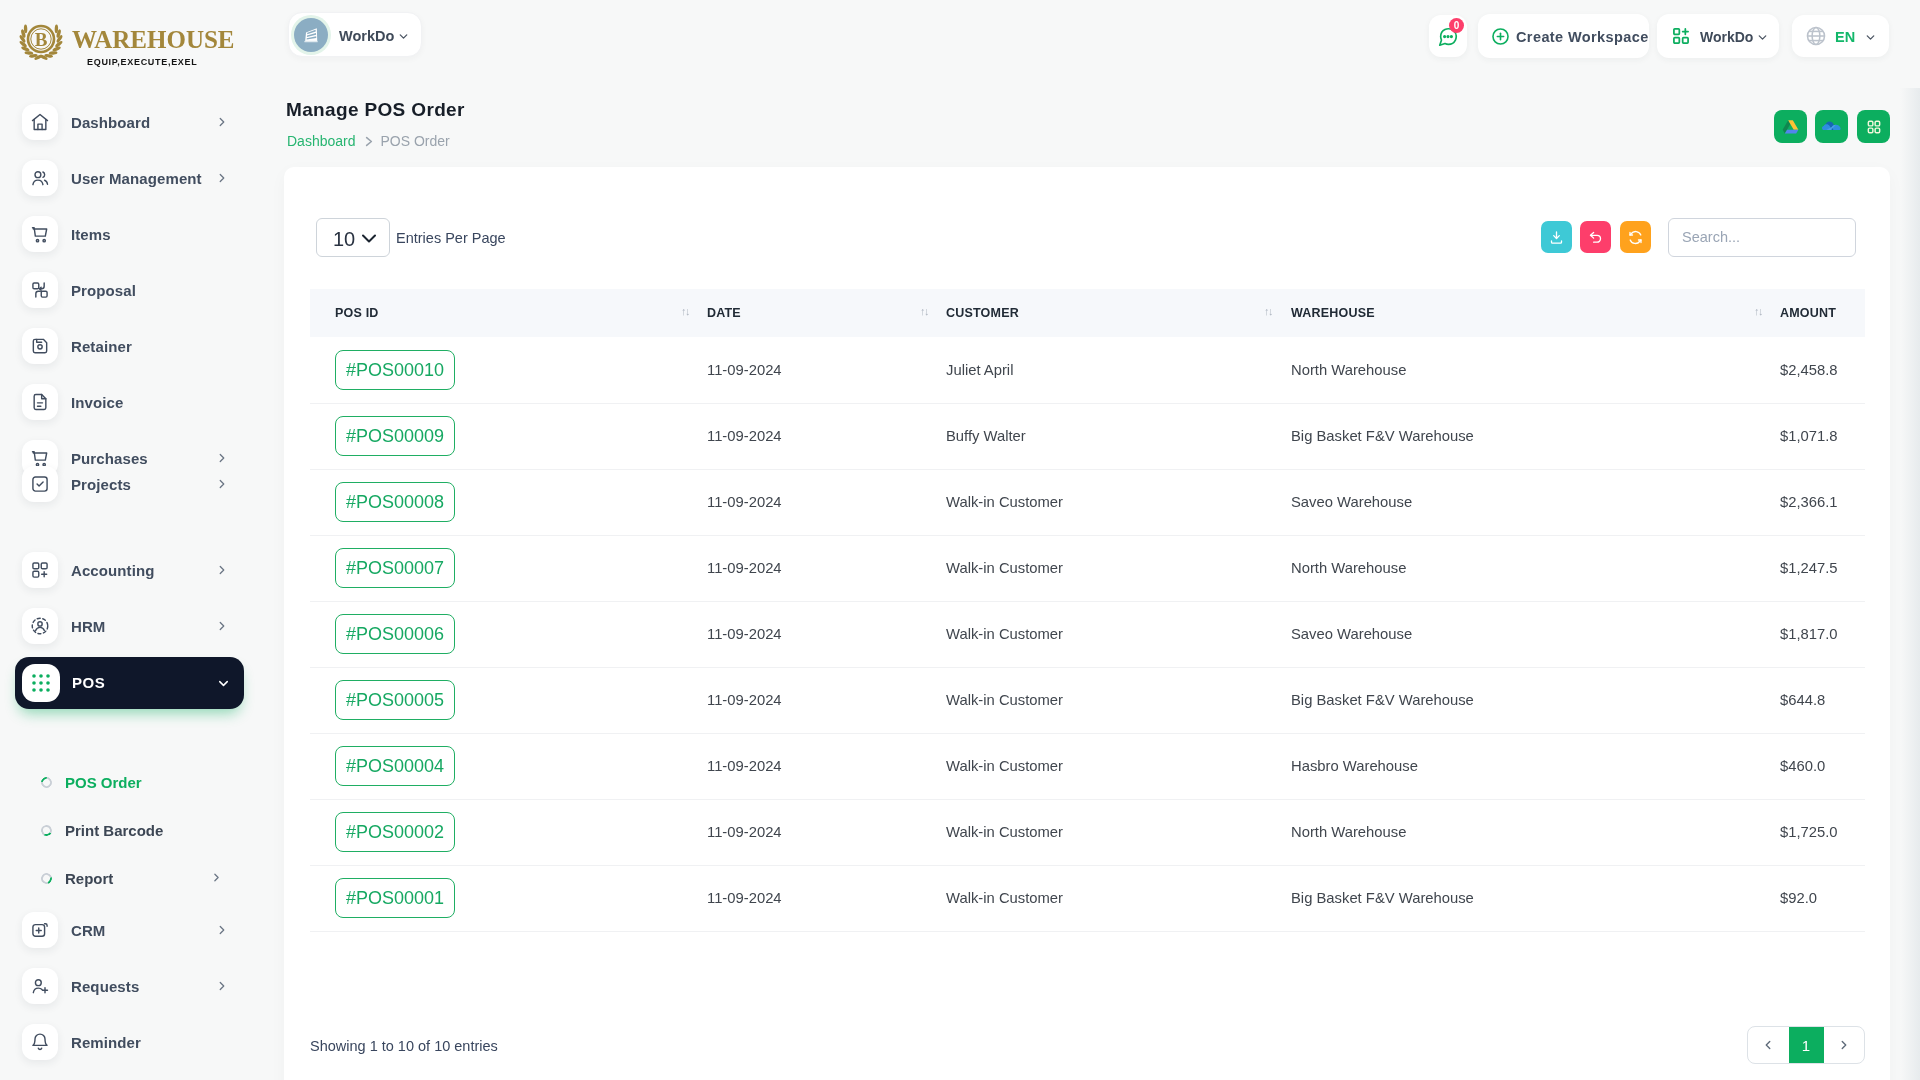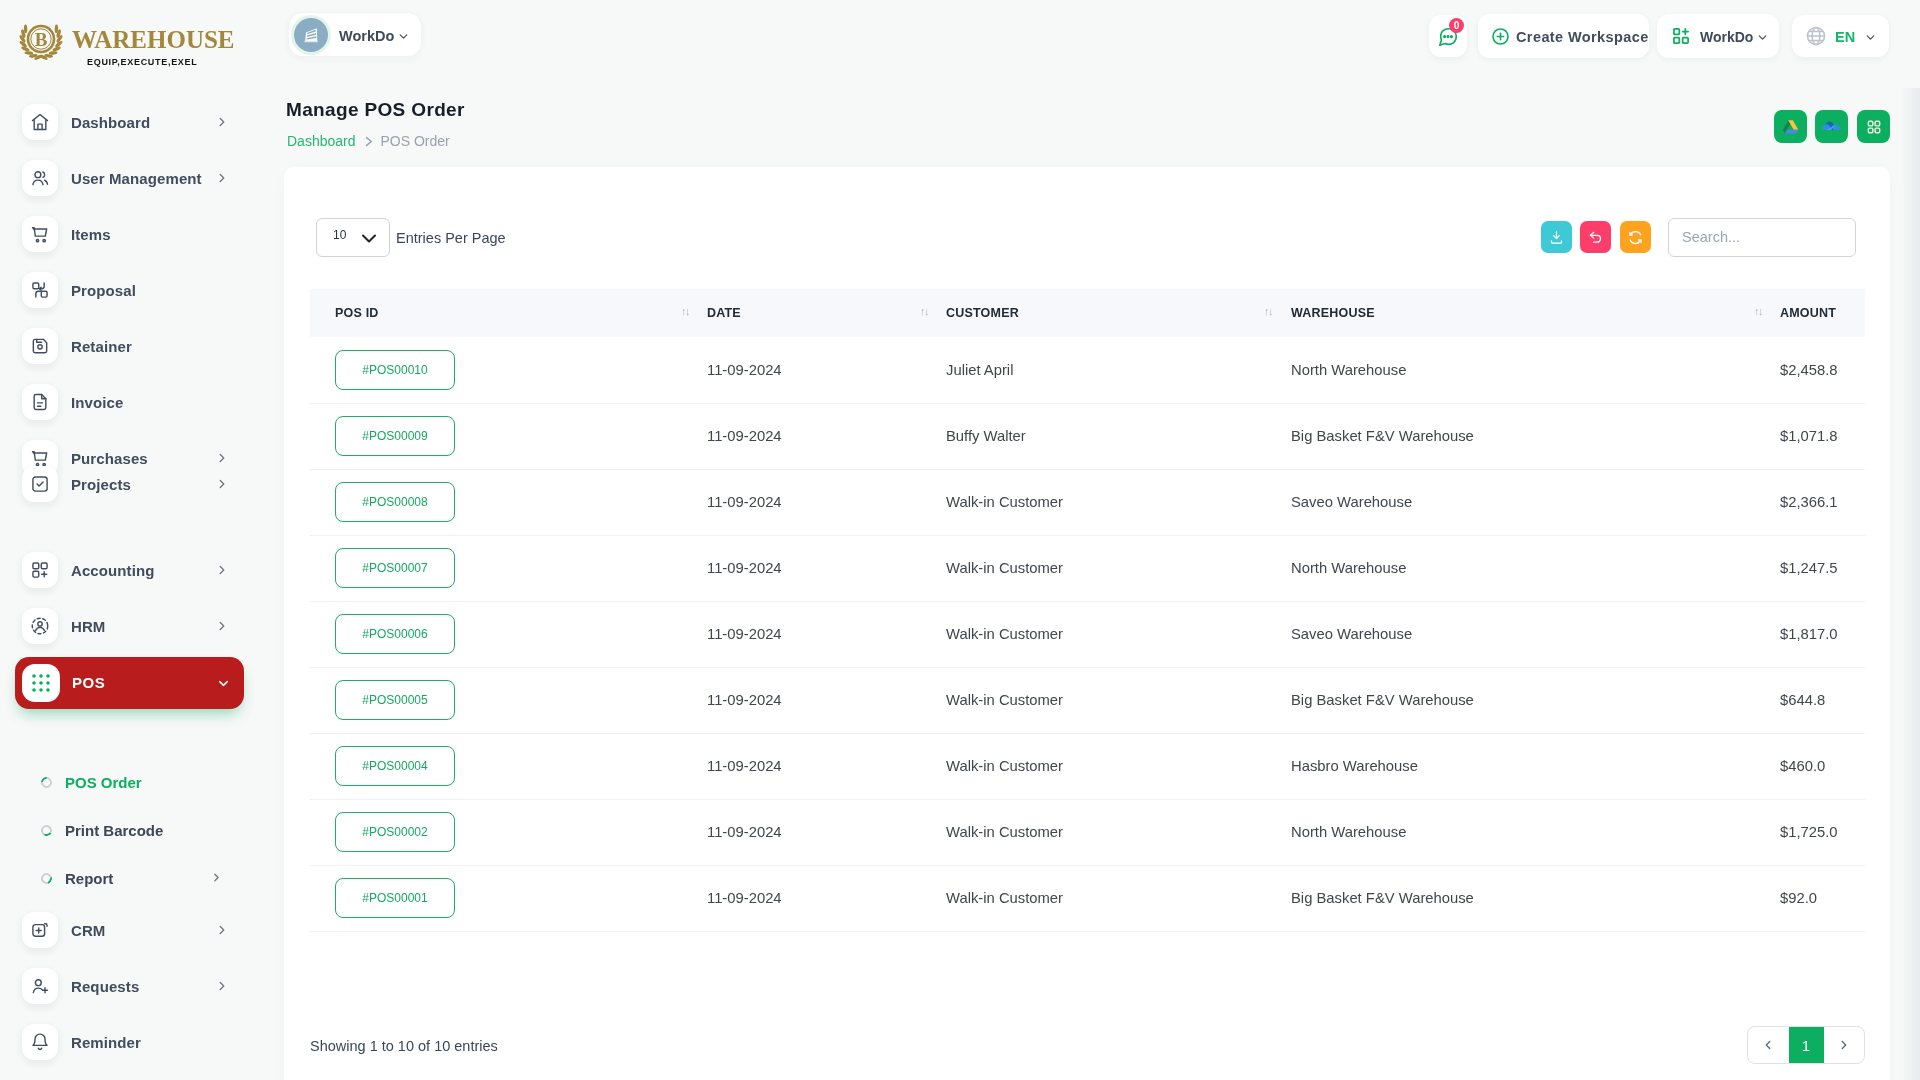--- a/index.html
+++ b/index.html
@@ -10,21 +10,21 @@
 aside{position:absolute;left:0;top:0;width:260px;height:1080px;}
 .logo{position:absolute;left:18px;top:17px;}
 .logotext{position:absolute;left:72px;top:26px;}
 .lt{font-family:"Liberation Serif",serif;font-weight:700;font-size:25px;color:#a3873b;white-space:nowrap;}
 .ls{font-size:9px;font-weight:700;color:#141414;letter-spacing:0.7px;margin-top:3px;margin-left:15px;white-space:nowrap;}
 .mi{position:absolute;left:0;width:260px;height:56px;display:flex;align-items:center;}
 .ib{position:absolute;left:22px;width:36px;height:36px;background:#fff;border-radius:12px;box-shadow:0 3px 8px rgba(40,50,60,0.08);display:flex;align-items:center;justify-content:center;}
 .ib svg{stroke:#414d5f;}
 .mlbl{position:absolute;left:71px;font-size:15px;font-weight:600;color:#414d5f;letter-spacing:0.1px;}
 .mchev{position:absolute;left:215px;top:50%;margin-top:-7px;}
-.pospill{position:absolute;left:15px;top:657px;width:229px;height:52px;background:#b91c1c;border-radius:14px;box-shadow:0 8px 14px -4px rgba(12,174,95,0.45);}
+.pospill{position:absolute;left:15px;top:657px;width:229px;height:52px;background:#0f172a;border-radius:14px;box-shadow:0 8px 14px -4px rgba(12,174,95,0.45);}
 .pospill .pib{position:absolute;left:7px;top:7px;width:38px;height:38px;background:#fff;border-radius:13px;display:flex;align-items:center;justify-content:center;}
 .pospill .plbl{position:absolute;left:57px;top:17px;font-size:15px;font-weight:700;color:#fff;letter-spacing:0.6px;}
 .pospill .pchev{position:absolute;left:201px;top:19px;}
 .smi{position:absolute;left:0;width:260px;height:48px;display:flex;align-items:center;}
 .sdot{position:absolute;left:41px;width:11px;height:11px;border-radius:50%;border:2.5px solid #c9cfd6;border-bottom-color:#0cae5f;transform:rotate(-45deg);}
 .sdot.r2{transform:rotate(140deg);}
 .sdot.r3{transform:rotate(-15deg);}
 .sdot.r4{transform:rotate(-60deg);}
 .slbl{position:absolute;left:65px;font-size:15px;font-weight:600;color:#3c4654;}
 .slbl.act{color:#0cae5f;}
@@ -50,41 +50,41 @@
 
 .ptitle{position:absolute;left:286px;top:99px;font-size:19px;font-weight:700;color:#171e28;letter-spacing:0.35px;}
 .crumbs{position:absolute;left:287px;top:133px;font-size:14px;}
 .crumbs .gr{color:#27b571;}
 .crumbs .sep svg{vertical-align:-1px;}
 .crumbs .cur{color:#9aa3ad;}
 .hbtn{position:absolute;top:110px;width:33px;height:33px;background:#0cae5f;border-radius:8px;display:flex;align-items:center;justify-content:center;}
 
 .card{position:absolute;left:284px;top:167px;width:1606px;height:1000px;background:#fff;border-radius:10px;box-shadow:0 5px 18px rgba(50,60,70,0.03);}
 .selbox{position:absolute;left:32px;top:51px;width:74px;height:39px;border:1px solid #ced4da;border-radius:6px;}
-.selbox span{position:absolute;left:16px;top:9px;font-size:12px;color:#2a3342;}
+.selbox span{position:absolute;left:16px;top:9px;font-size:20px;color:#2a3342;}
 .selbox svg{position:absolute;right:13px;top:15px;}
 .eplabel{position:absolute;left:112px;top:63px;font-size:14.5px;color:#39465e;}
 .tbtn{position:absolute;top:54px;width:31px;height:32px;border-radius:7px;display:flex;align-items:center;justify-content:center;}
 .tbtn.teal{left:1257px;background:#3ec9d6;}
 .tbtn.pink{left:1296px;background:#fd3e6b;}
 .tbtn.orng{left:1336px;background:#ffa21d;}
 .search{position:absolute;left:1384px;top:51px;width:188px;height:39px;border:1px solid #d0d5dd;border-radius:6px;}
 .search span{position:absolute;left:13px;top:10px;font-size:14.5px;color:#9aa5b5;}
 
 table{position:absolute;left:26px;top:122px;width:1555px;border-collapse:collapse;table-layout:fixed;}
 col.c1{width:384px;}col.c2{width:239px;}col.c3{width:344px;}col.c4{width:490px;}col.c5{width:98px;}
 th{height:48px;background:#f6f8fb;font-size:12.5px;font-weight:700;color:#212b36;text-align:left;letter-spacing:0.2px;position:relative;}
 td{height:66px;border-bottom:1px solid #f0f1f3;font-size:14.8px;color:#40464e;position:relative;}
 th.p1,td.p1{padding-left:25px;}
 th.p2,td.p2{padding-left:13px;}
 th.p3,td.p3{padding-left:13px;}
 th.p4,td.p4{padding-left:14px;}
 th.p5,td.p5{padding-left:13px;}
 .sort{position:absolute;right:5px;top:16px;font-size:11px;color:#aeb5c0;letter-spacing:-1.5px;}
-.posbtn{display:inline-block;width:120px;height:40px;line-height:38px;text-align:center;border:1px solid #1fae63;border-radius:8px;color:#16a862;font-size:12px;}
+.posbtn{display:inline-block;width:120px;height:40px;line-height:38px;text-align:center;border:1px solid #1fae63;border-radius:8px;color:#16a862;font-size:18px;}
 
 .showing{position:absolute;left:26px;top:871px;font-size:14.5px;color:#39465e;}
 .pager{position:absolute;left:1463px;top:859px;width:118px;height:38px;border:1px solid #dde2e7;border-radius:8px;background:#fff;display:flex;}
 .pcell{flex:1;display:flex;align-items:center;justify-content:center;}
 .pcell.on{background:#0cae5f;color:#fff;font-size:15px;flex:0 0 35px;}
 svg.chev{stroke:#5f6b7a;}
 </style>
 </head>
 <body>
 <div class="rightstrip"></div>

